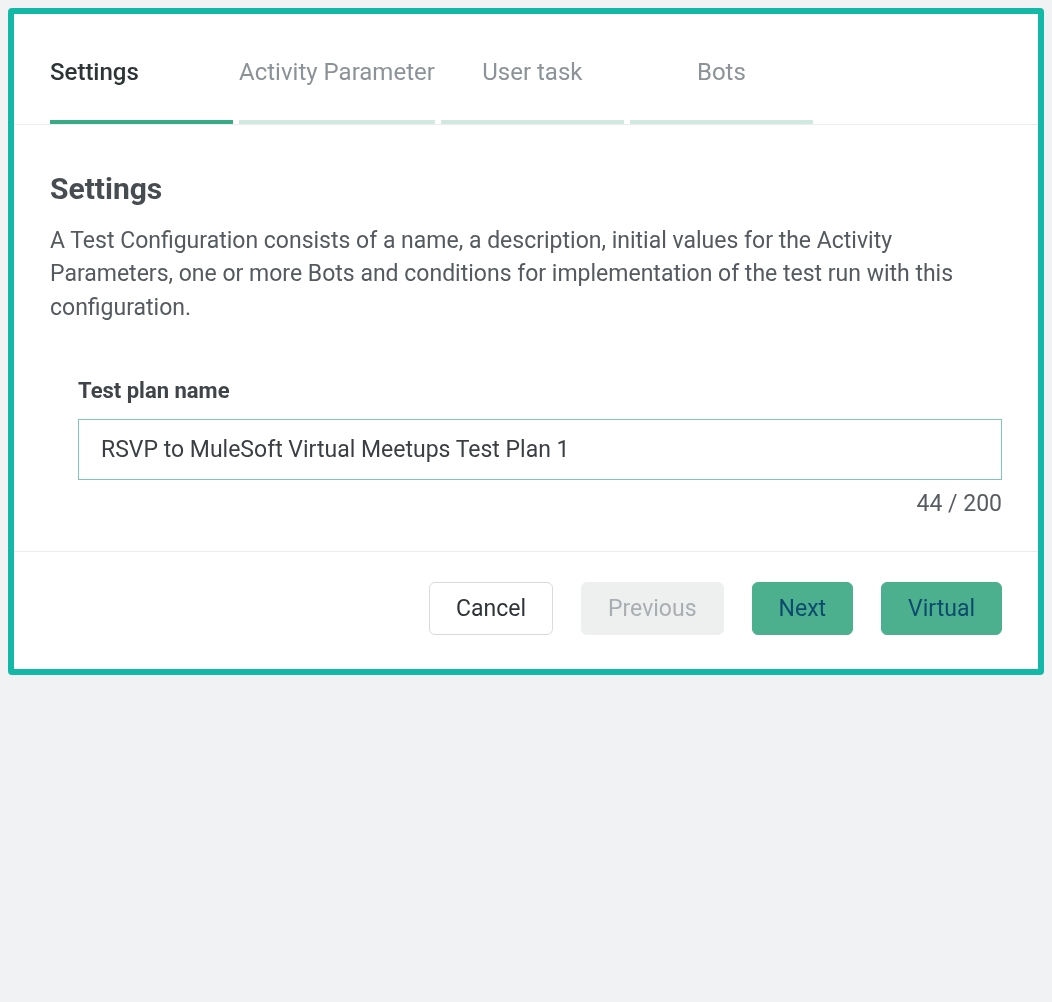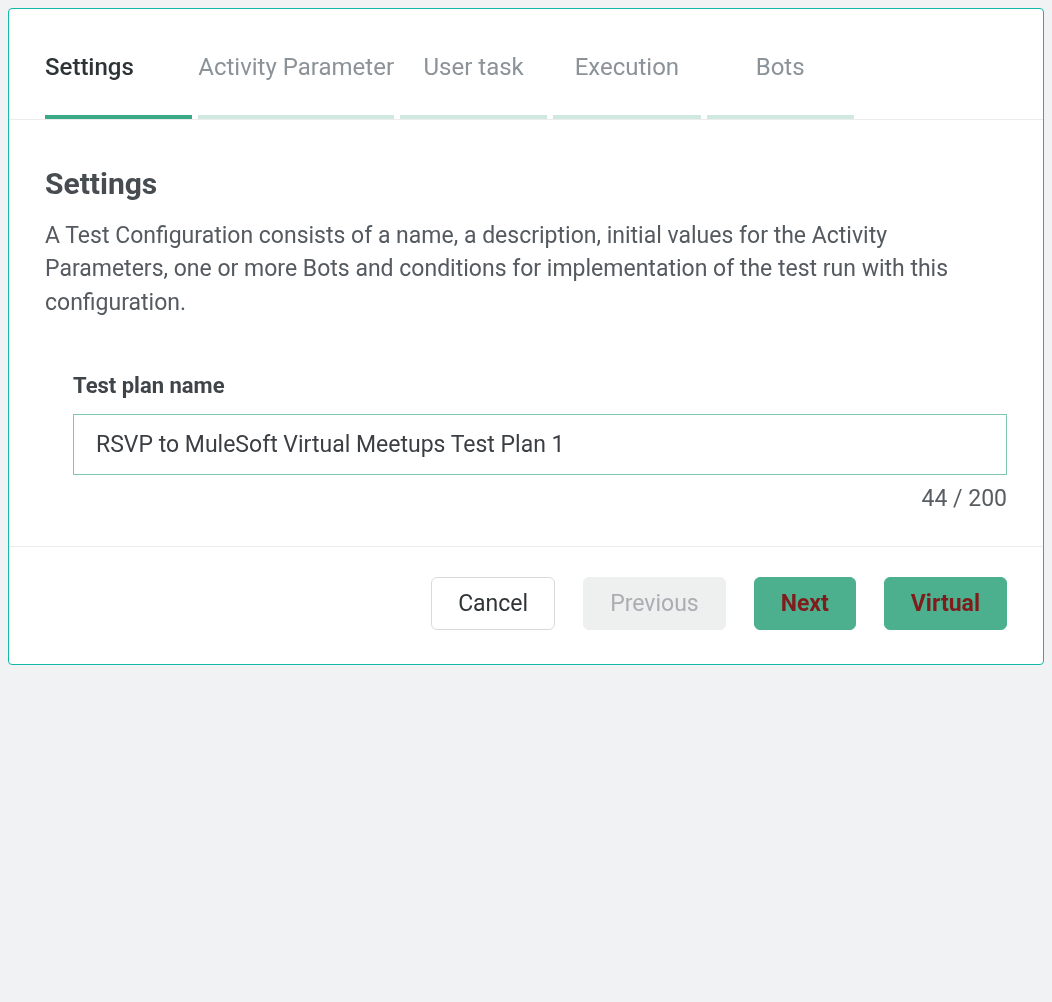--- a/index.html
+++ b/index.html
@@ -4,21 +4,21 @@
   <style>
     * { box-sizing: border-box; margin: 0; padding: 0; }
     body {
       font-family: -apple-system, BlinkMacSystemFont, "Segoe UI", Roboto, Helvetica, Arial, sans-serif;
       background: #f1f2f3;
       padding: 8px;
       color: #3a3f44;
     }
     .card {
       background: #ffffff;
-      border: 1px solid #14b8a6;
+      border: 6px solid #14b8a6;
       border-radius: 4px;
       width: 1036px;
       margin: 0 auto;
       overflow: hidden;
     }
     
     .tabs {
       display: flex;
       gap: 6px;
       padding: 36px 36px 0 36px;
@@ -124,34 +124,32 @@
     .btn-disabled {
       background: #eeefef;
       border-color: #eeefef;
       color: #a9aeb2;
       cursor: default;
       text-align: right;
     }
     .btn-primary {
       background: #4cb08e;
       border-color: #4cb08e;
-      color: #7f1d1d;
-      font-weight: bold;
+      color: #0c4a6e;
     }
   </style>
 </head>
 <body>
 
 <div class="card">
 
   <div class="tabs">
     <div class="tab active">Settings</div>
     <div class="tab">Activity Parameter</div>
     <div class="tab">User task</div>
-    <div class="tab">Execution</div>
     <div class="tab">Bots</div>
     <div class="tab plain"></div>
   </div>
 
   <div class="body">
     <h2 class="section-title">Settings</h2>
     <p class="section-desc">A Test Configuration consists of a name, a description, initial values for the Activity Parameters, one or more Bots and conditions for implementation of the test run with this configuration.</p>
 
     <div class="field-block">
       <label class="field-label">Test plan name</label>

